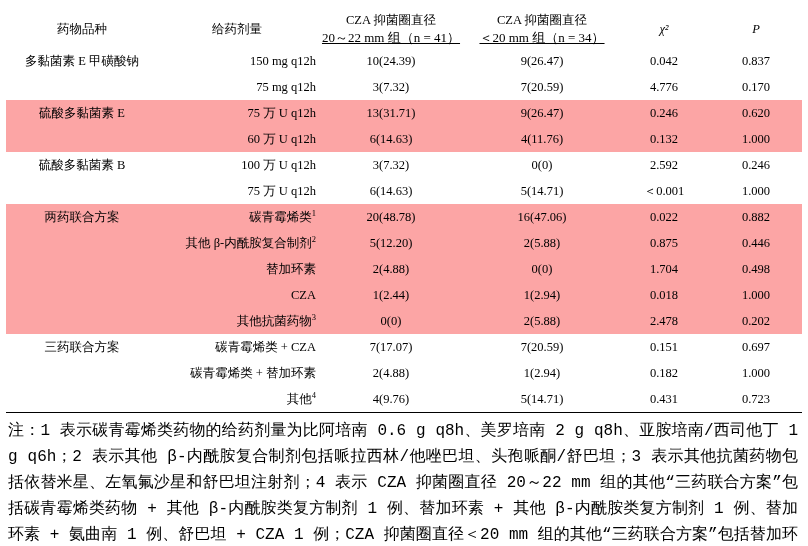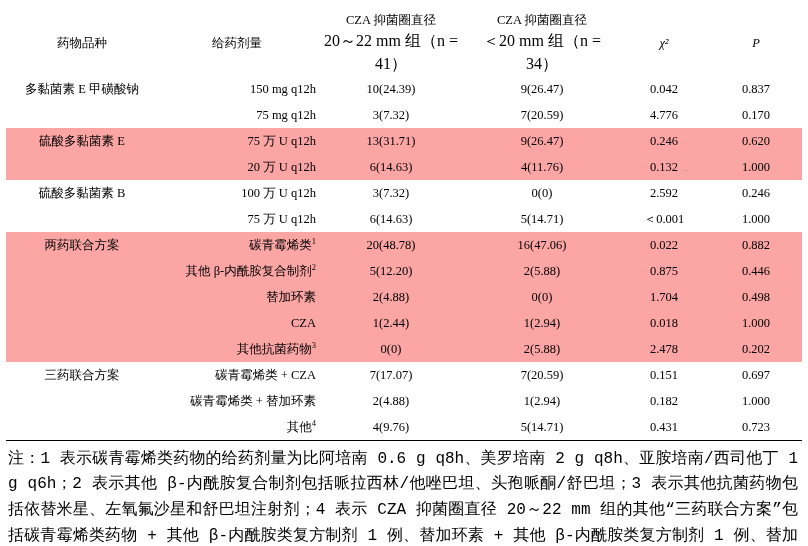--- a/index.html
+++ b/index.html
@@ -76,21 +76,22 @@
   .note {
     margin-top: 6px;
     font-size: 16px;
     line-height: 1.62;
     text-align: justify;
     text-justify: inter-ideograph;
     padding: 0 4px 0 2px;
     font-family: Liberation Mono, monospace;
   }
   .hdr-sub {
-    font-size: 16px;
+    font-size: 13px;
+    text-decoration: underline;
   }
 </style>
 </head>
 <body>
 
 <div class="page">
 
   <table class="stat-table">
     <colgroup>
       <col style="width:152px">
@@ -144,21 +145,21 @@
         <tr class="shade">
           <td class="c-name">硫酸多黏菌素 E</td>
           <td class="c-dose"><span>75 万 U q12h</span></td>
           <td class="c-num">13(31.71)</td>
           <td class="c-num">9(26.47)</td>
           <td class="c-num">0.246</td>
           <td class="c-num">0.620</td>
         </tr>
         <tr class="shade">
           <td class="c-name"></td>
-          <td class="c-dose"><span>20 万 U q12h</span></td>
+          <td class="c-dose"><span>60 万 U q12h</span></td>
           <td class="c-num">6(14.63)</td>
           <td class="c-num">4(11.76)</td>
           <td class="c-num">0.132</td>
           <td class="c-num">1.000</td>
         </tr>
         <tr>
           <td class="c-name">硫酸多黏菌素 B</td>
           <td class="c-dose"><span>100 万 U q12h</span></td>
           <td class="c-num">3(7.32)</td>
           <td class="c-num">0(0)</td>

